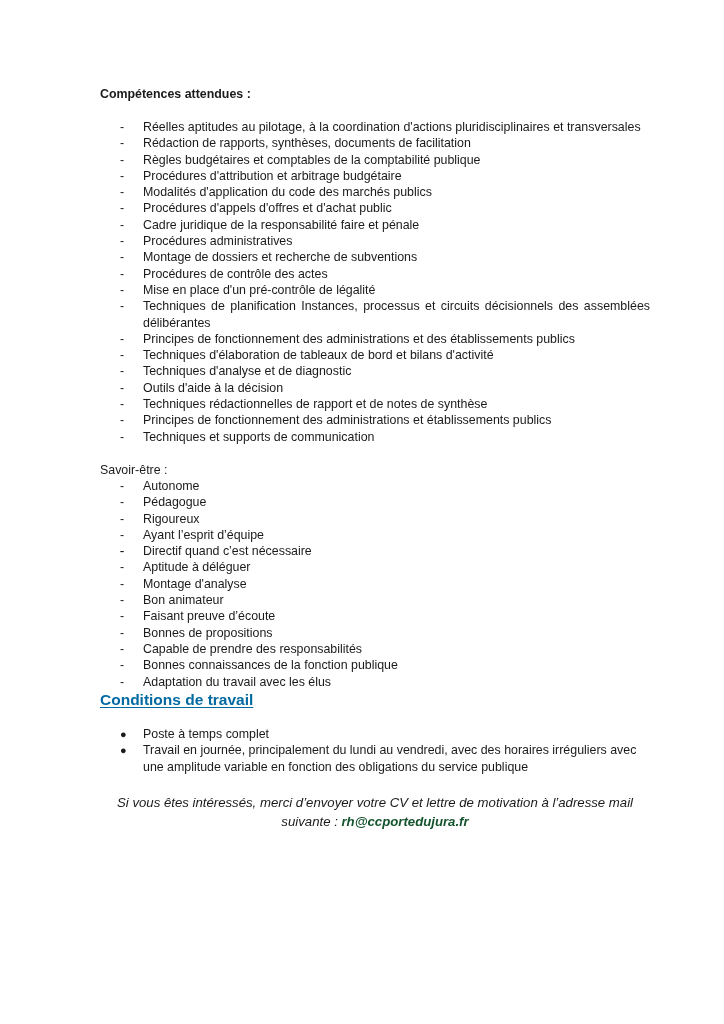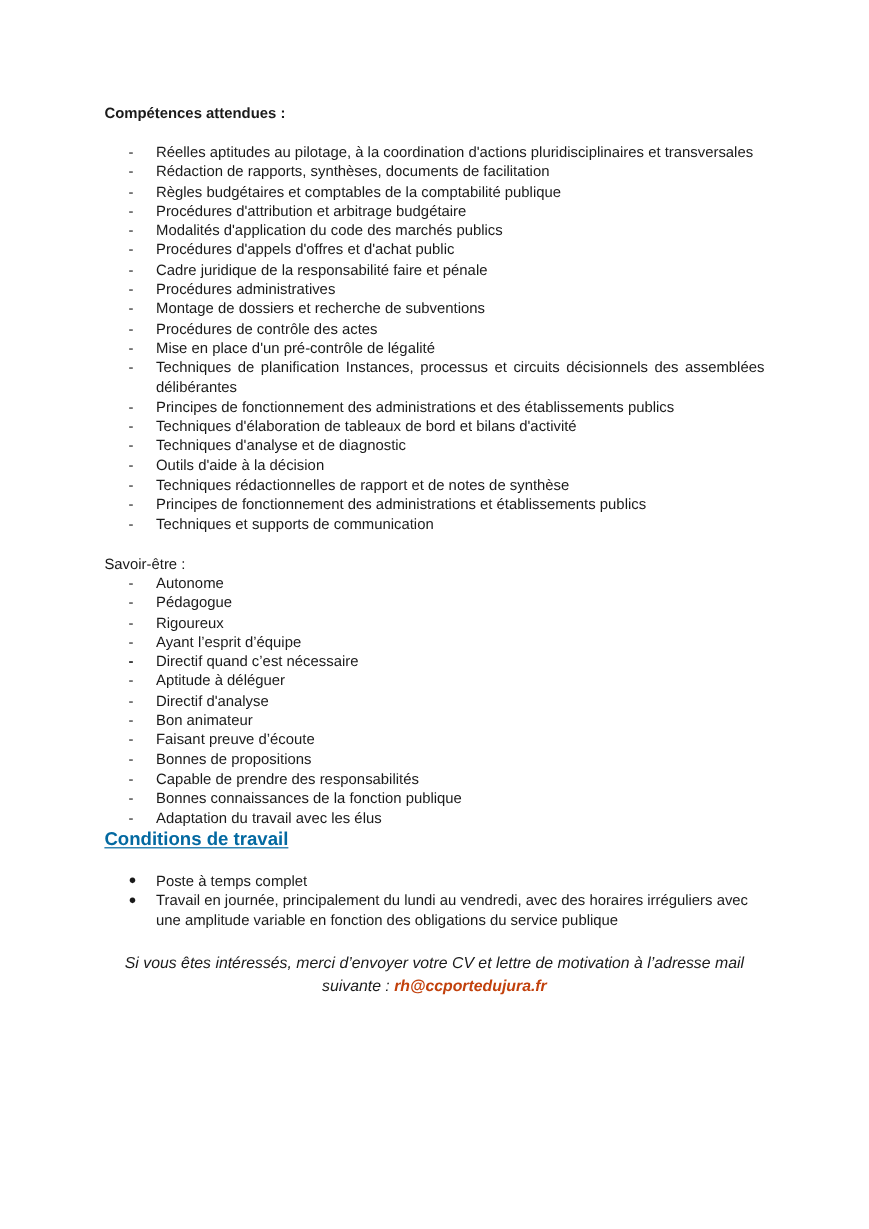--- a/index.html
+++ b/index.html
@@ -1,40 +1,40 @@
 <!DOCTYPE html>
 <html><head>
 <meta charset="utf-8">
 <style>
   html, body { margin: 0; padding: 0; background: #ffffff; }
   body {
     width: 724px; height: 1024px; position: relative; overflow: hidden;
     font-family: "Liberation Sans", "DejaVu Sans", sans-serif;
     color: #1a1a1a; font-size: 12.4px;
   }
-  .page { position: absolute; left: 87px; top: 86px; width: 550px; }
+  .page { position: absolute; left: 100px; top: 86px; width: 550px; }
   .heading-bold { font-weight: bold; font-size: 12.4px; line-height: 16px; height: 16px; }
   .spacer { height: 17px; }
   .subhead { line-height: 16px; height: 16px; }
   ul.dash { list-style: none; margin: 0; padding: 0; }
   ul.dash li { position: relative; padding-left: 43px; line-height: 16.3px; text-align: justify; }
   ul.dash li .dash-marker { position: absolute; left: 20px; top: 0; }
   .green-title {
     color: #0369a1; font-weight: bold; font-size: 15.5px;
     text-decoration: underline; text-decoration-thickness: 1px; text-underline-offset: 2px;
     line-height: 20px;
   }
   ul.bullets { list-style: none; margin: 16px 0 0 0; padding: 0; }
   ul.bullets li { position: relative; padding-left: 43px; line-height: 16.5px; }
   ul.bullets li .bullet-marker { position: absolute; left: 20px; top: 0; font-size: 11px; }
   .closing {
     margin-top: 18px; font-style: italic; text-align: center; font-size: 13.2px; line-height: 19px;
     width: 560px; margin-left: -5px;
   }
-  .email { color: #c2410c; font-weight: bold; text-decoration: none; }
+  .email { color: #14532d; font-weight: bold; text-decoration: none; }
 </style>
 </head>
 <body>
 
 <div class="page">
   <div class="heading-bold">Compétences attendues :</div>
   <div class="spacer"></div>
 
   <ul class="dash" id="sf-list">
       <li><span class="dash-marker">-</span><span>Réelles aptitudes au pilotage, à la coordination d'actions pluridisciplinaires et transversales</span></li>
@@ -62,21 +62,21 @@
 
   <div class="subhead">Savoir-être :</div>
   <ul class="dash" id="se-list">
       <li><span class="dash-marker">-</span><span>Autonome</span></li>
       <li><span class="dash-marker">-</span><span>Pédagogue</span></li>
       <li><span class="dash-marker">-</span><span>Rigoureux</span></li>
       <li><span class="dash-marker">-</span><span>Ayant l’esprit d’équipe</span></li>
       <li><span class="dash-marker">-</span></li>
       <li><span class="dash-marker">-</span><span>Directif quand c’est nécessaire</span></li>
       <li><span class="dash-marker">-</span><span>Aptitude à déléguer</span></li>
-      <li><span class="dash-marker">-</span><span>Directif d'analyse</span></li>
+      <li><span class="dash-marker">-</span><span>Montage d'analyse</span></li>
       <li><span class="dash-marker">-</span><span>Bon animateur</span></li>
       <li><span class="dash-marker">-</span><span>Faisant preuve d’écoute</span></li>
       <li><span class="dash-marker">-</span><span>Bonnes de propositions</span></li>
       <li><span class="dash-marker">-</span><span>Capable de prendre des responsabilités</span></li>
       <li><span class="dash-marker">-</span><span>Bonnes connaissances de la fonction publique</span></li>
       <li><span class="dash-marker">-</span><span>Adaptation du travail avec les élus</span></li>
     </ul>
 
   <div class="green-title">Conditions de travail</div>
   <ul class="bullets" id="cond-list">

